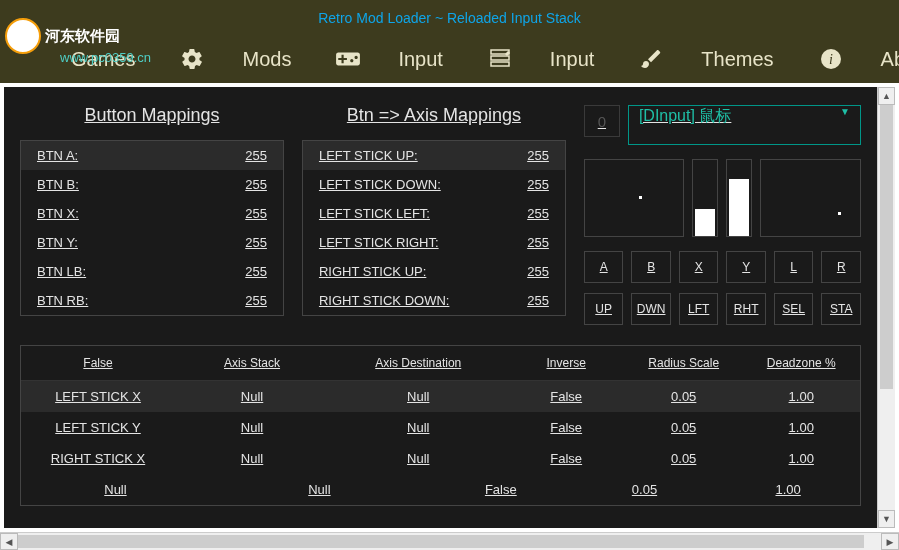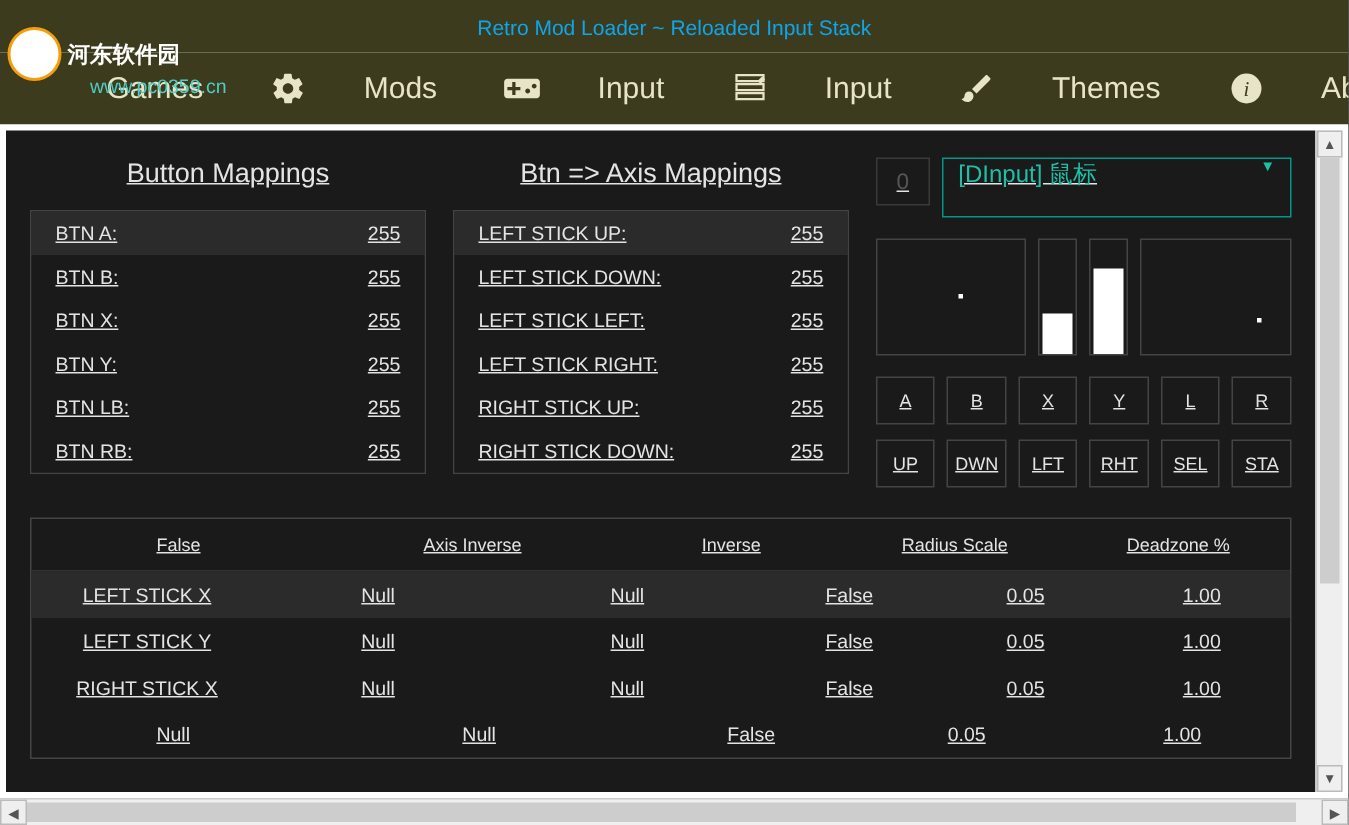--- a/index.html
+++ b/index.html
@@ -448,21 +448,22 @@
               <div class="btn-cell">SEL</div>
               <div class="btn-cell">STA</div>
             </div>
           </div>
         </div>
       </div>
 
       <div class="axis-table">
         <div class="axis-header">
           <div class="axis-cell c1">False</div>
-          <div class="axis-cell c2">Axis Inverse</div>
+          <div class="axis-cell c2">Axis Stack</div>
+          <div class="axis-cell c3">Axis Destination</div>
           <div class="axis-cell c4">Inverse</div>
           <div class="axis-cell c6">Radius Scale</div>
           <div class="axis-cell c5">Deadzone %</div>
         </div>
         <div class="axis-row selected">
           <div class="axis-cell c1">LEFT STICK X</div>
           <div class="axis-cell c2">Null</div>
           <div class="axis-cell c3">Null</div>
           <div class="axis-cell c4">False</div>
           <div class="axis-cell c5">0.05</div>

